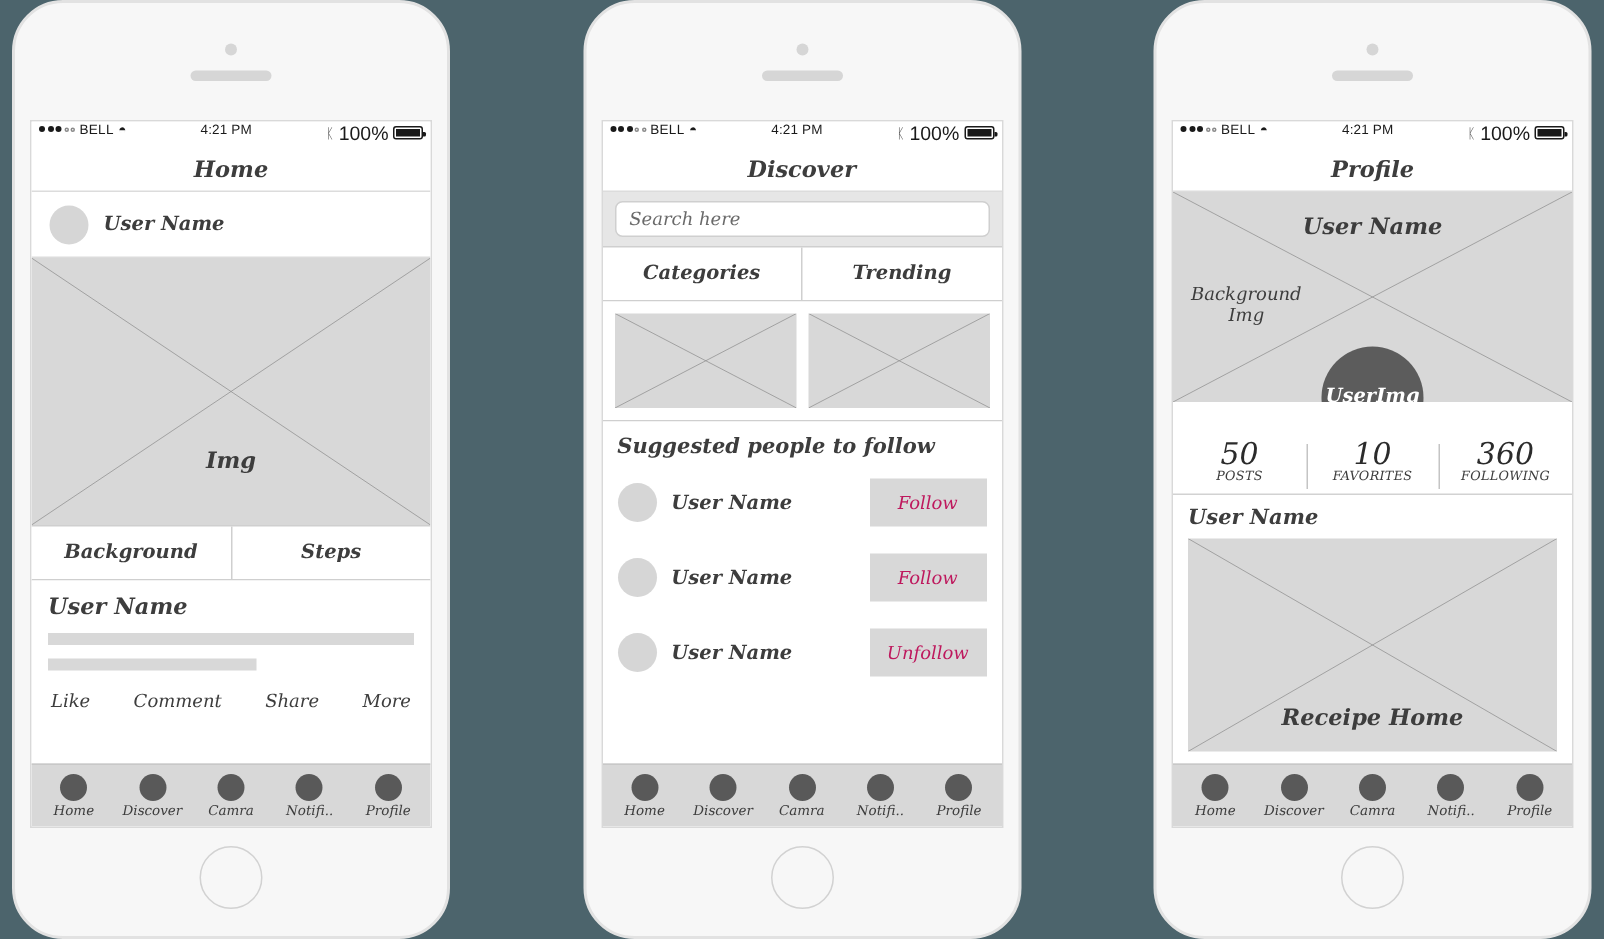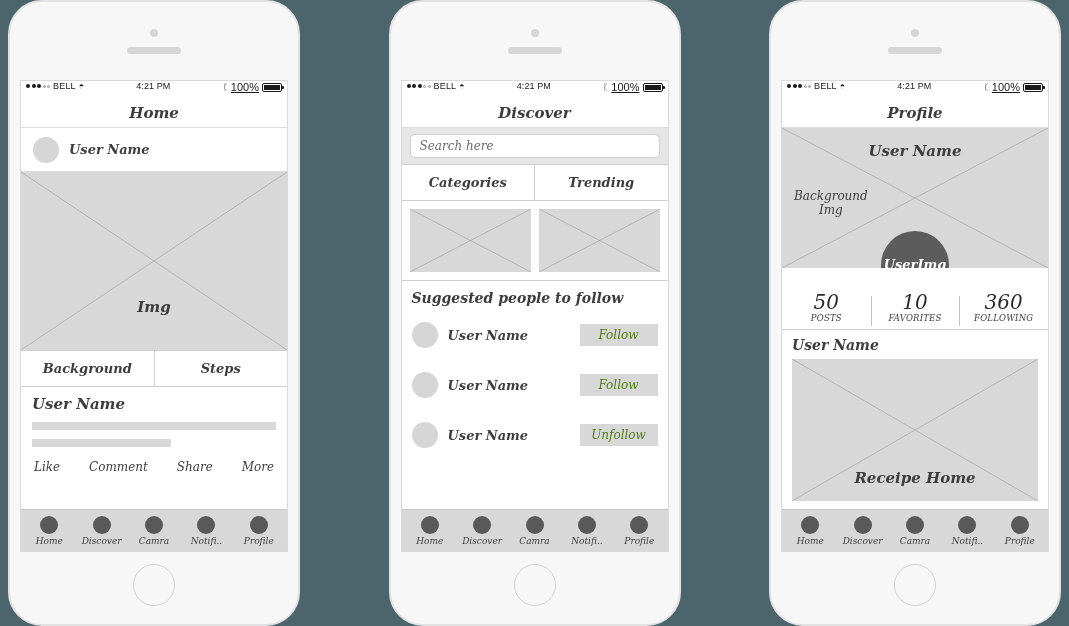--- a/index.html
+++ b/index.html
@@ -97,21 +97,21 @@
   }
   .sb-left { display: flex; align-items: center; gap: 3px; }
   .sig-dots { display: flex; gap: 1.5px; align-items: center; }
   .dot { width: 4px; height: 4px; border-radius: 50%; background: #1a1a1a; }
   .dot.hollow { background: transparent; border: 1px solid #8a8a8a; width: 3px; height: 3px; }
   .carrier { font-size: 9px; letter-spacing: .2px; }
   .wifi { font-size: 9px; line-height: 1; }
   .sb-center { flex: 1; text-align: center; font-size: 9px; letter-spacing: .1px; }
   .sb-right { display: flex; align-items: center; gap: 3px; }
   .bt { font-size: 9px; color: #555; }
-  .batt-pct { font-size: 11px; text-decoration: underline; }
+  .batt-pct { font-size: 13px; }
   .battery {
     width: 20px; height: 9px;
     border: 1px solid #1a1a1a;
     border-radius: 2px;
     position: relative;
     padding: 1px;
   }
   .battery::after {
     content: "";
     position: absolute;
@@ -334,29 +334,29 @@
   .sugg-row .name {
     flex: 1;
     font-family: "DejaVu Serif", serif;
     font-style: italic;
     font-weight: bold;
     font-size: 13px;
     color: #3d3d3d;
   }
   .follow-btn {
     width: 78px;
-    height: 22px;
+    height: 32px;
     background: #d8d8d8;
     display: flex;
     align-items: center;
     justify-content: center;
     font-family: "DejaVu Serif", serif;
     font-style: italic;
     font-size: 12px;
-    color: #4d7c0f;
+    color: #be185d;
   }
 
   
   .profile-hero {
     position: relative;
     flex: 0 0 140px;
     height: 140px;
   }
   .hero-name {
     position: absolute;

